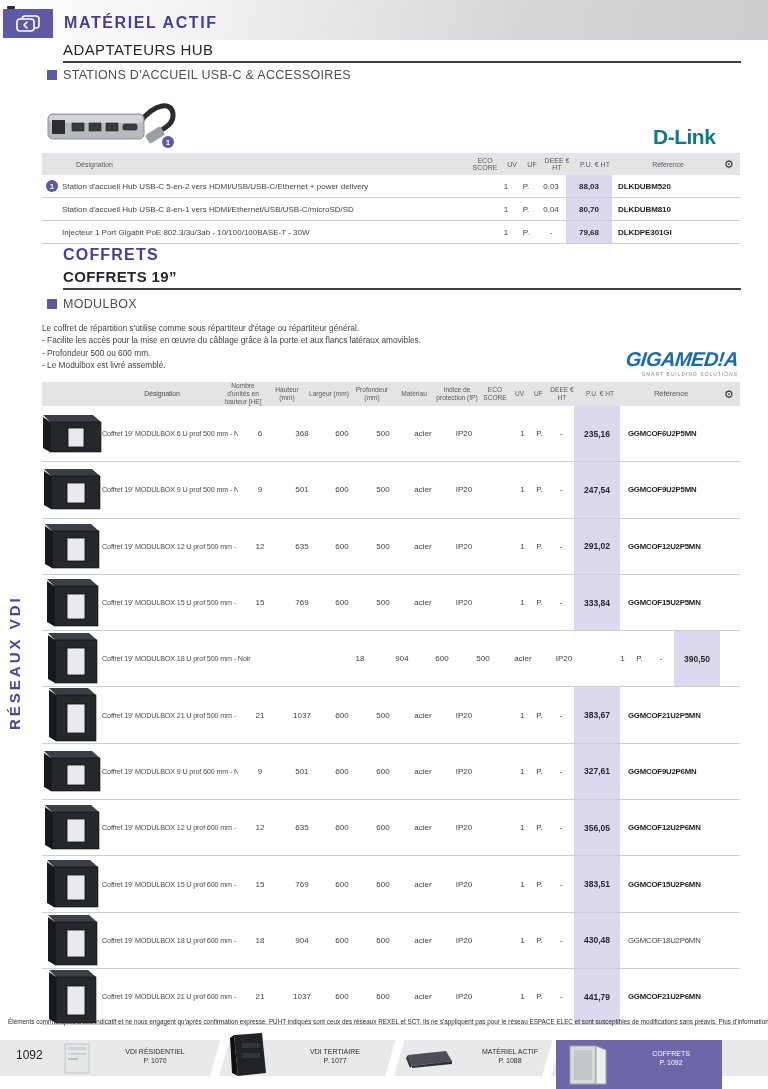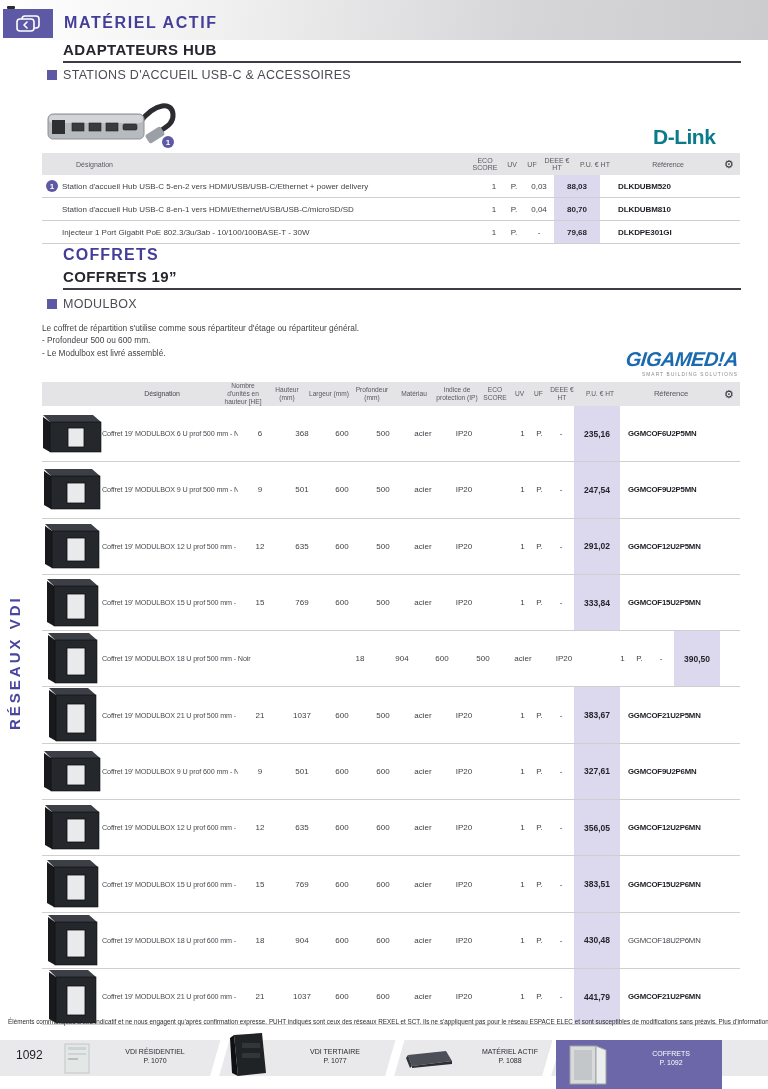--- a/index.html
+++ b/index.html
@@ -6,21 +6,21 @@
   .page{position:relative;width:768px;height:1089px;background:#ffffff;overflow:hidden;
         font-family:"Liberation Sans",sans-serif;color:#2e2e36;}
   
   .top-band{position:absolute;left:0;top:0;width:768px;height:40px;
     background:linear-gradient(100deg,#ffffff 0%,#f1f1f2 28%,#d6d6d8 68%,#cccccf 100%);}
   .artifact{position:absolute;left:7px;top:6px;width:8px;height:3px;background:#2c2c2c;border-radius:1px;}
   .chapter-box{position:absolute;left:3px;top:9px;width:50px;height:29px;background:#5d59a5;
     display:flex;align-items:center;justify-content:center;}
   .chapter-title{position:absolute;left:64px;top:14px;font-size:16px;font-weight:bold;
     letter-spacing:1.6px;color:#443e99;}
-  .section-title{position:absolute;left:63px;top:41px;font-size:15px;font-weight:bold;
+  .section-title{position:absolute;left:63px;top:41px;font-size:15px;font-weight:normal;
     letter-spacing:.4px;color:#26262e;}
   .rule{position:absolute;left:63px;width:678px;height:2px;background:#3c3c46;}
   .rule1{top:61px;}
   .bullet-row{position:absolute;display:flex;gap:6px;align-items:center;}
   .bullet{width:10px;height:10px;background:#5d59a5;flex:none;}
   .bullet-label{font-size:12.5px;color:#4c4c55;letter-spacing:.3px;}
   .stations-row{left:47px;top:68px;}
   
   .hub-img{position:absolute;left:42px;top:84px;}
   .num-badge{width:12px;height:12px;border-radius:50%;background:#5d59a5;color:#fff;
@@ -36,21 +36,21 @@
   
   .table-dlink{top:153px;}
   .table-dlink .t-head{height:22px;}
   .table-dlink .t-row{height:22px;font-size:8px;color:#3f3f47;}
   .c-badge{width:20px;}
   .c-desig{flex:1;justify-content:flex-start;text-align:left;}
   .t-head .c-desig{padding-left:14px;}
   .c-eco{width:34px;}.c-uv{width:20px;}.c-uf{width:20px;}.c-deee{width:30px;}
   .c-pu{width:46px;background:#dcd8ed;font-weight:bold;color:#26262e;}
   .t-head .c-pu{background:transparent;font-weight:normal;color:#585860;}
-  .c-ref{width:100px;justify-content:flex-start;text-align:left;padding-left:18px;
+  .c-ref{width:100px;justify-content:flex-start;text-align:left;padding-left:6px;
     font-weight:bold;color:#1d1d24;letter-spacing:-.1px;}
   .t-head .c-ref{font-weight:normal;color:#585860;justify-content:center;padding-left:0;}
   .c-gear{width:22px;}
   .gear{font-size:11px;color:#2f2f35;line-height:1;}
   
   .coffrets-title{position:absolute;left:63px;top:246px;font-size:16px;font-weight:bold;
     letter-spacing:1.2px;color:#443e99;}
   .coffrets19{position:absolute;left:63px;top:268px;font-size:15px;font-weight:bold;
     letter-spacing:.4px;color:#26262e;}
   .rule2{top:288px;}
@@ -189,20 +189,21 @@
 
   <div class="coffrets-title">COFFRETS</div>
   <div class="coffrets19">COFFRETS 19”</div>
   <div class="rule rule2"></div>
   <div class="bullet-row modulbox-row">
     <span class="bullet"></span>
     <span class="bullet-label">MODULBOX</span>
   </div>
   <div class="desc-block">
     <div>Le coffret de répartition s'utilise comme sous répartiteur d'étage ou répartiteur général.</div>
+    <div>- Facilite les accès pour la mise en œuvre du câblage grâce à la porte et aux flancs latéraux amovibles.</div>
     <div>- Profondeur 500 ou 600 mm.</div>
     <div>- Le Modulbox est livré assemblé.</div>
   </div>
   <div class="giga-wrap">
     <div class="giga-logo">GIGAMED!A</div>
     <div class="giga-tag">SMART BUILDING SOLUTIONS</div>
   </div>
 
   <div class="ptable table-modulbox">
     <div class="t-head">

